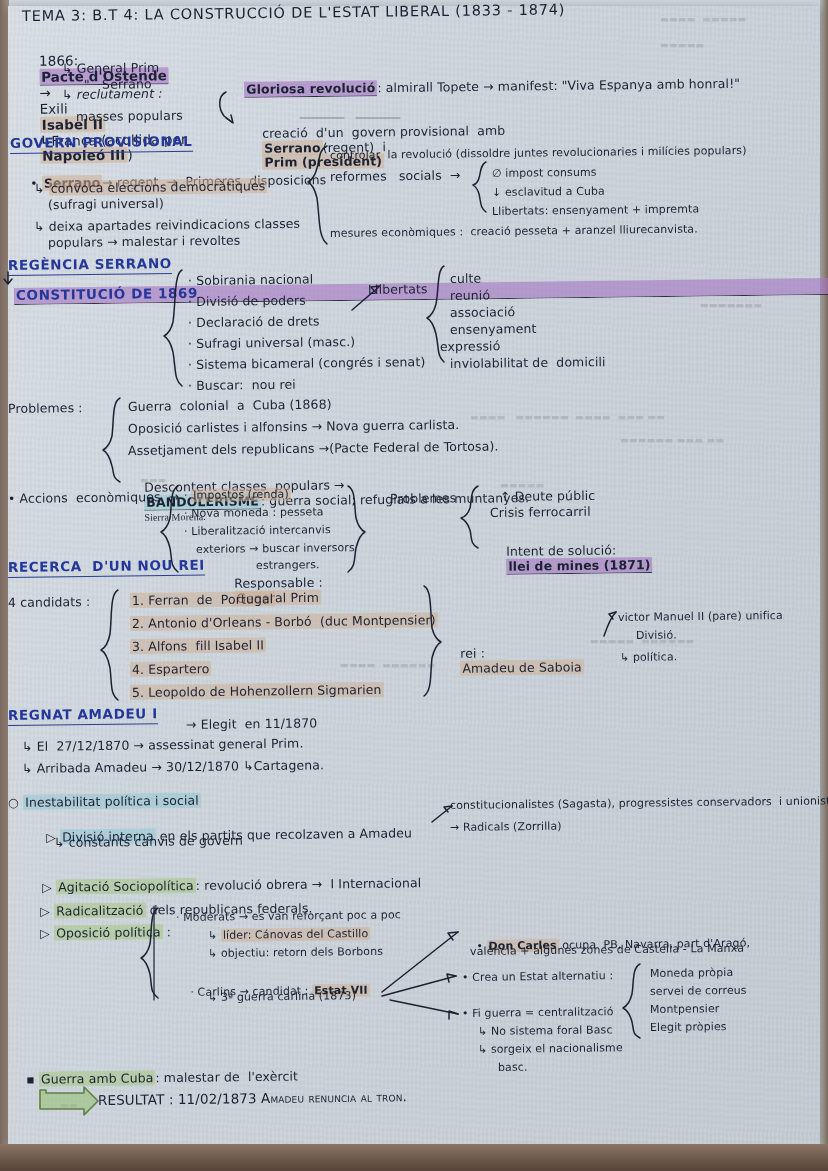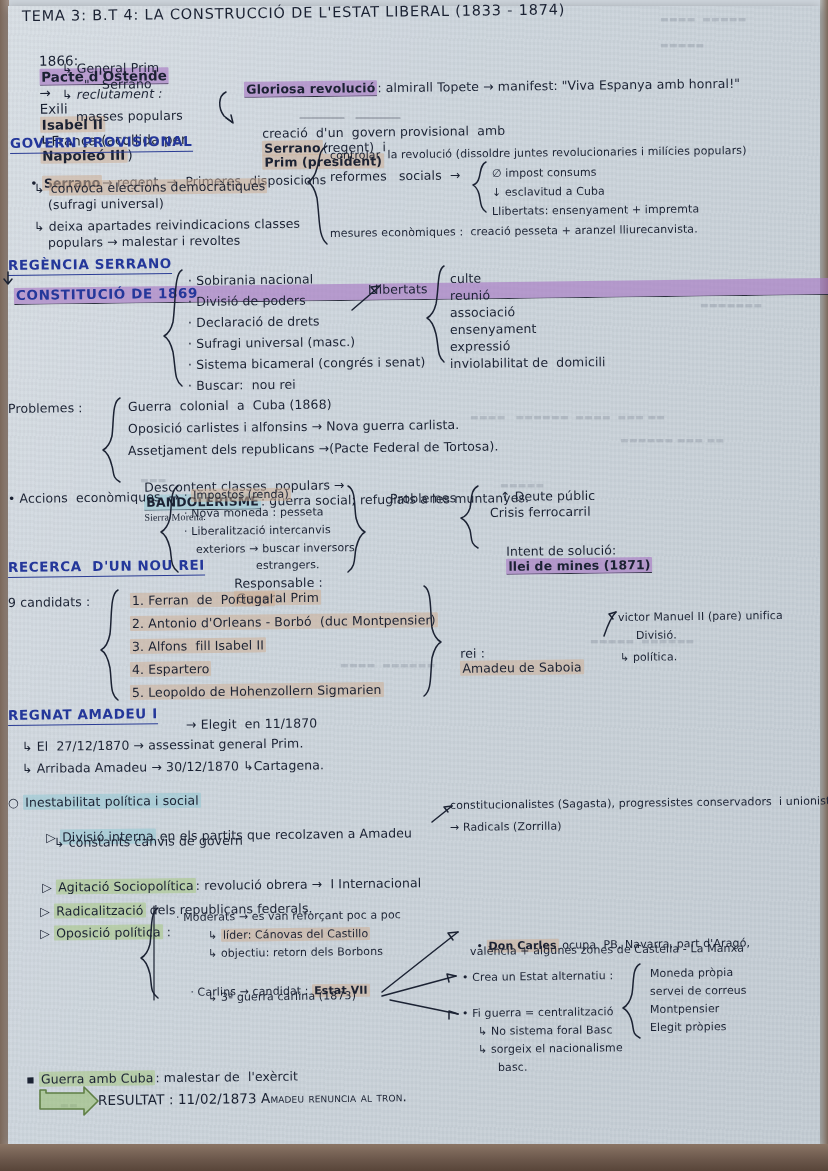--- a/index.html
+++ b/index.html
@@ -180,21 +180,21 @@
   <div class="hw tilt1" style="left:188px; top:337px;">· <span>Sufragi universal (masc.)</span></div>
   <div class="hw tilt1" style="left:188px; top:358px;">· <span>Sistema bicameral (congrés i senat)</span></div>
   <div class="hw tilt1" style="left:188px; top:379px;">· <span>Buscar:  nou rei</span></div>
 
   <div class="hw tilt1" style="left:368px; top:283px;">Llibertats</div>
 
   <div class="hw tilt1" style="left:450px; top:272px;">culte</div>
   <div class="hw tilt1" style="left:450px; top:289px;">reunió</div>
   <div class="hw tilt1" style="left:450px; top:306px;">associació</div>
   <div class="hw tilt1" style="left:450px; top:323px;">ensenyament</div>
-  <div class="hw tilt1" style="left:450px; top:340px;">expressió</div>
+  <div class="hw tilt1" style="left:440px; top:340px;">expressió</div>
   <div class="hw tilt1" style="left:450px; top:357px;">inviolabilitat de  domicili</div>
 
   <div class="hw tilt1" style="left:8px; top:402px;">Problemes :</div>
   <div class="hw tilt1" style="left:128px; top:400px;">Guerra  colonial  a  Cuba (1868)</div>
   <div class="hw tilt1" style="left:128px; top:422px;">Oposició carlistes i alfonsins → Nova guerra carlista.</div>
   <div class="hw tilt1" style="left:128px; top:444px;">Assetjament dels republicans →(Pacte Federal de Tortosa).</div>
   <div class="hw tilt1" style="left:128px; top:466px;">
     <span>Descontent classes  populars →</span>
     <span class="hl hl-cyan ul-dark" style="font-weight:700;">BANDOLERISME</span><span>: guerra social; refugiats a les muntanyes.</span>
     <span class="xs">Sierra Morena.</span>
@@ -214,21 +214,21 @@
     <span>Intent de solució:</span>
     <span class="hl hl-purple ul-dark" style="font-weight:700;">llei de mines (1871)</span>
   </div>
 
   <div class="hw hd u-blue tilt1" style="left:8px; top:560px;">RECERCA  D'UN NOU REI</div>
   <div class="hw tilt1" style="left:218px; top:562px;">
     <span>Responsable :</span>
     <span class="hl hl-tan">General Prim</span>
   </div>
 
-  <div class="hw tilt1" style="left:8px; top:596px;">9 candidats :</div>
+  <div class="hw tilt1" style="left:8px; top:596px;">4 candidats :</div>
   <div class="hw tilt1" style="left:130px; top:594px;"><span class="hl hl-tan">1. Ferran  de  Portugal</span></div>
   <div class="hw tilt1" style="left:130px; top:617px;"><span class="hl hl-tan">2. Antonio d'Orleans - Borbó  (duc Montpensier)</span></div>
   <div class="hw tilt1" style="left:130px; top:640px;"><span class="hl hl-tan">3. Alfons  fill Isabel II</span></div>
   <div class="hw tilt1" style="left:130px; top:663px;"><span class="hl hl-tan">4. Espartero</span></div>
   <div class="hw tilt1" style="left:130px; top:686px;"><span class="hl hl-tan">5. Leopoldo de Hohenzollern Sigmarien</span></div>
 
   <div class="hw tilt1" style="left:444px; top:632px;">
     <span>rei :</span>
     <span class="hl hl-tan">Amadeu de Saboia</span>
   </div>

